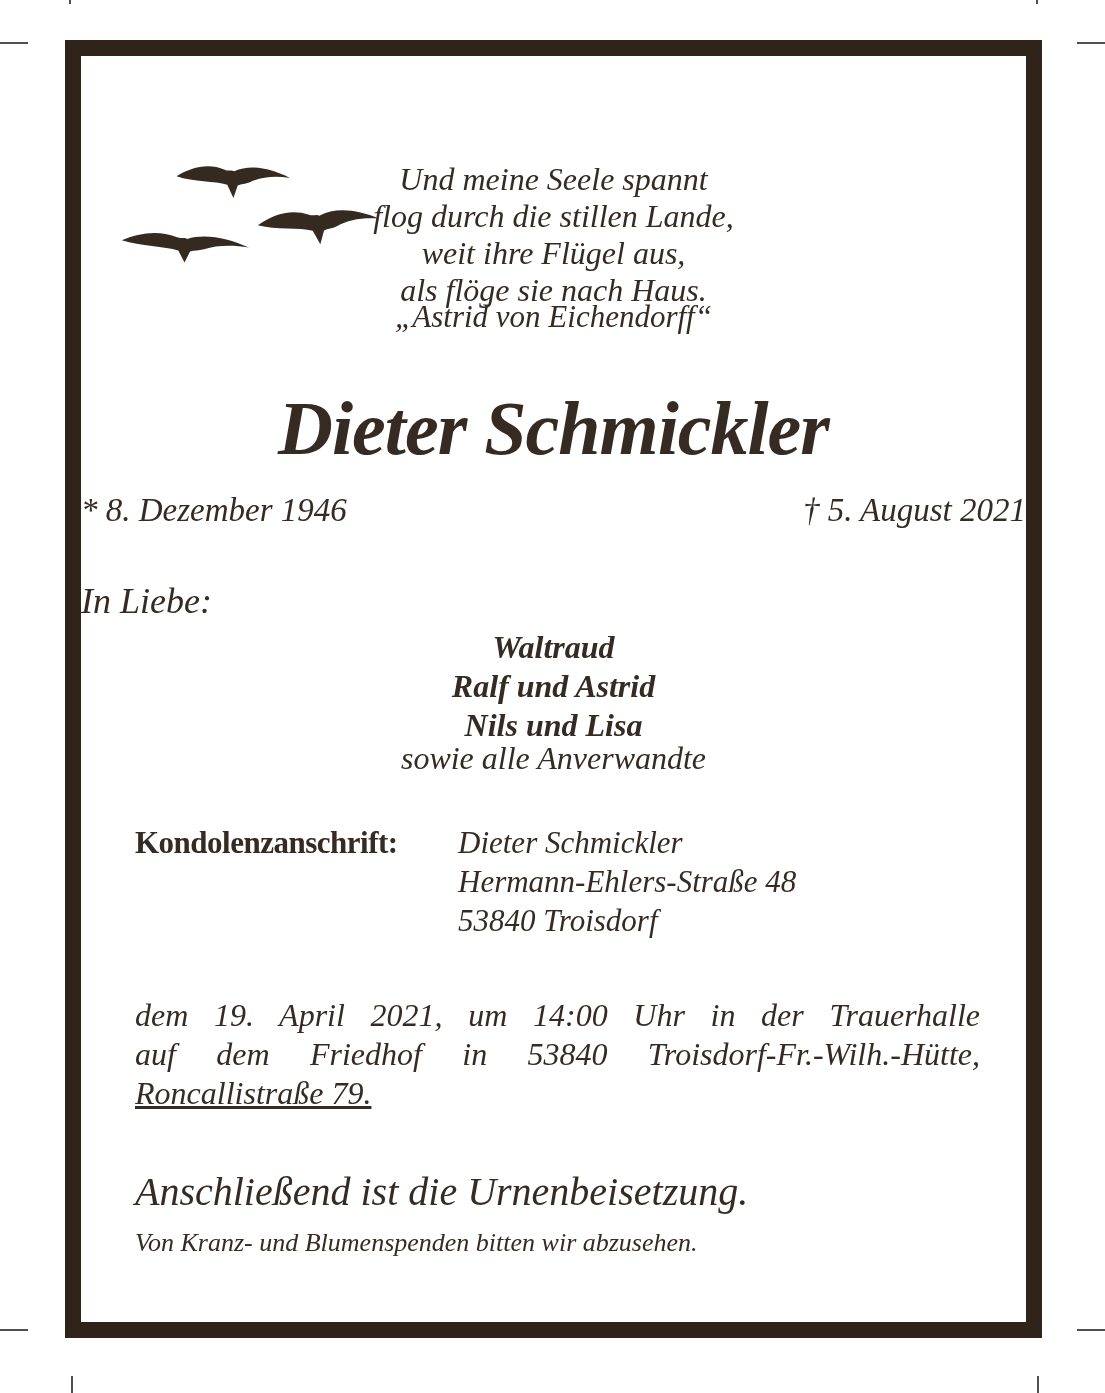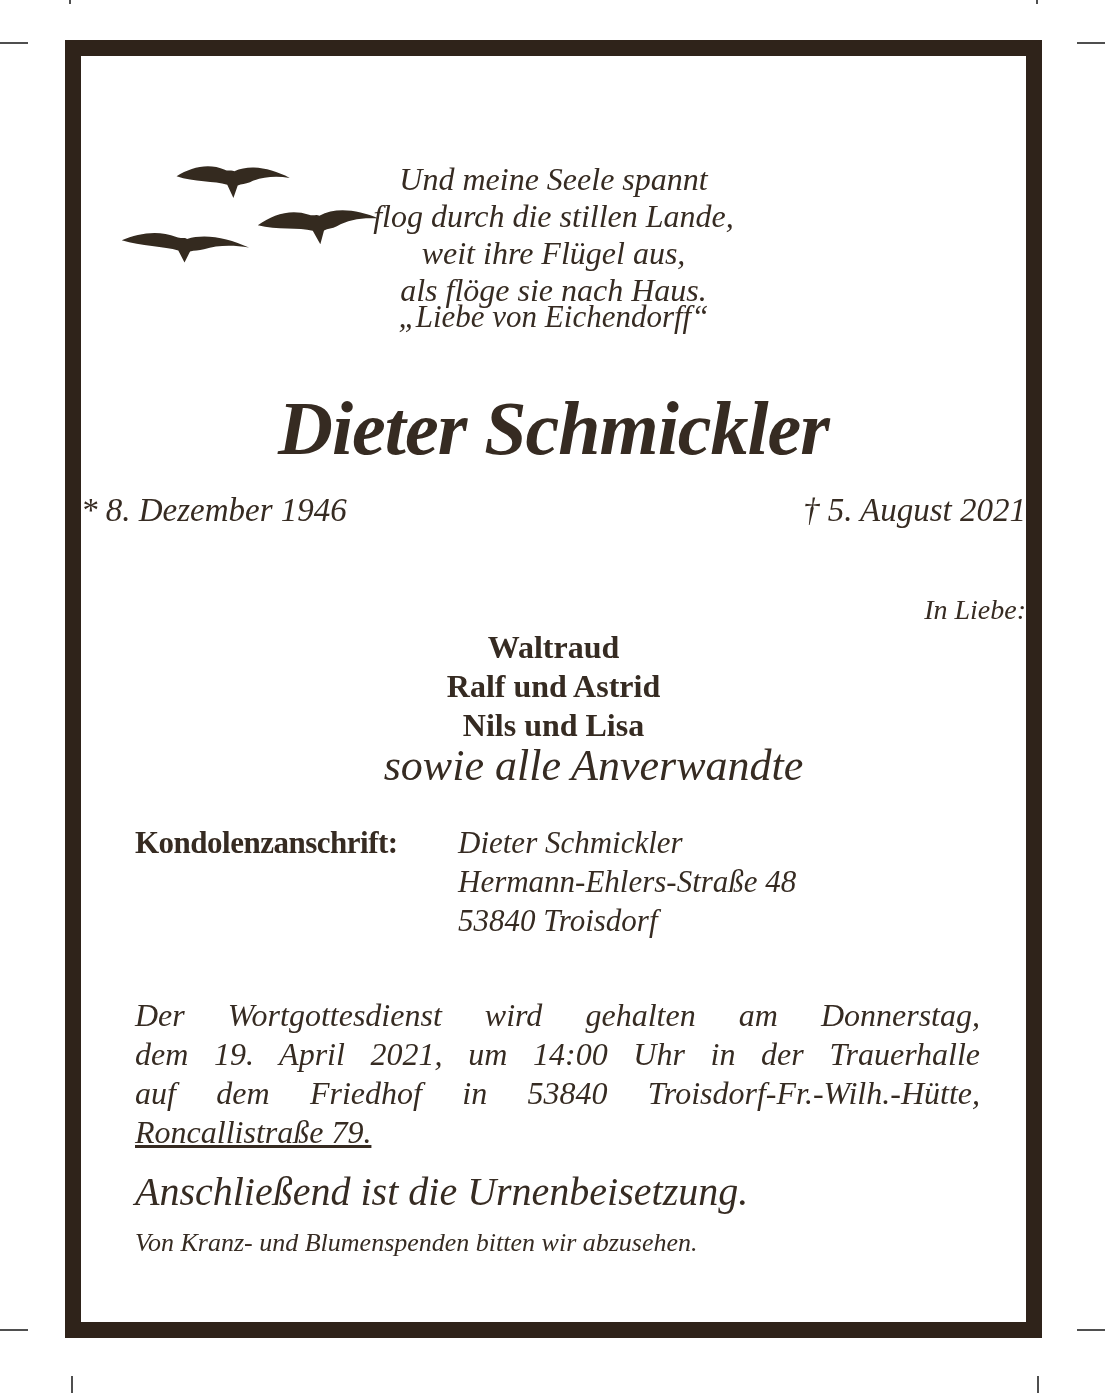--- a/index.html
+++ b/index.html
@@ -25,23 +25,23 @@
 
   .name{
     top:330px;text-align:center;font-style:italic;font-weight:bold;
     font-size:76px;line-height:84px;letter-spacing:-1px;
   }
   .dates{
     top:434px;display:flex;justify-content:space-between;gap:64px;
     font-style:italic;font-size:33px;line-height:40px;
   }
 
-  .in-liebe{top:538px;text-align:right;font-style:italic;font-size:28px;}
-  .family{top:572px;text-align:center;font-weight:bold;font-size:32px;line-height:39px;}
-  .sowie{top:684px;text-align:center;font-style:italic;font-size:44px;padding-left:40px;}
+  .in-liebe{top:524px;text-align:left;font-style:italic;font-size:36px;}
+  .family{top:572px;text-align:center;font-style:italic;font-weight:bold;font-size:32px;line-height:39px;}
+  .sowie{top:684px;text-align:center;font-style:italic;font-size:32px;}
 
   .kondolenz-label{
     top:767px;left:54px;width:330px;
     font-weight:bold;font-size:31px;line-height:39px;letter-spacing:-0.5px;
   }
   .address{top:767px;left:377px;width:520px;font-style:italic;font-size:31px;line-height:39px;}
 
   .service{top:940px;left:54px;width:845px;font-style:italic;font-size:32px;line-height:39px;}
   .jline{text-align:justify;text-align-last:justify;}
   .jline.last{text-align:left;text-align-last:left;text-decoration:underline;}
@@ -75,21 +75,21 @@
     <use href="#bird" transform="translate(2,76) rotate(1) scale(1.07,0.84)"></use>
   </svg>
 
   <div class="blk poem">
     <div>Und meine Seele spannt</div>
     <div>flog durch die stillen Lande,</div>
     <div>weit ihre Flügel aus,</div>
     <div>als flöge sie nach Haus.</div>
   </div>
 
-  <div class="blk attribution">„Liebe von Eichendorff“</div>
+  <div class="blk attribution">„Astrid von Eichendorff“</div>
 
   <div class="blk name">Dieter Schmickler</div>
 
   <div class="blk dates">
     <span>* 8. Dezember 1946</span>
     <span>† 5. August 2021</span>
   </div>
 
   <div class="blk in-liebe">In Liebe:</div>
 
@@ -102,21 +102,20 @@
   <div class="blk sowie">sowie alle Anverwandte</div>
 
   <div class="blk kondolenz-label">Kondolenzanschrift:</div>
   <div class="blk address">
     <div>Dieter Schmickler</div>
     <div>Hermann-Ehlers-Straße 48</div>
     <div>53840 Troisdorf</div>
   </div>
 
   <div class="blk service">
-    <div class="jline">Der Wortgottesdienst wird gehalten am Donnerstag,</div>
     <div class="jline">dem 19. April 2021, um 14:00 Uhr in der Trauerhalle</div>
     <div class="jline">auf dem Friedhof in 53840 Troisdorf-Fr.-Wilh.-Hütte,</div>
     <div class="jline last">Roncallistraße 79.</div>
   </div>
 
   <div class="blk note1">Anschließend ist die Urnenbeisetzung.</div>
   <div class="blk note2">Von Kranz- und Blumenspenden bitten wir abzusehen.</div>
 
 </div>
 

